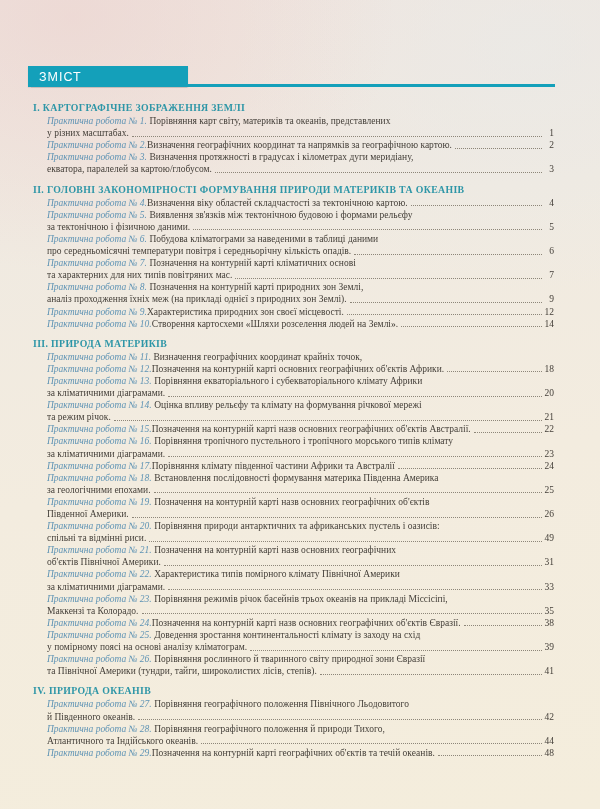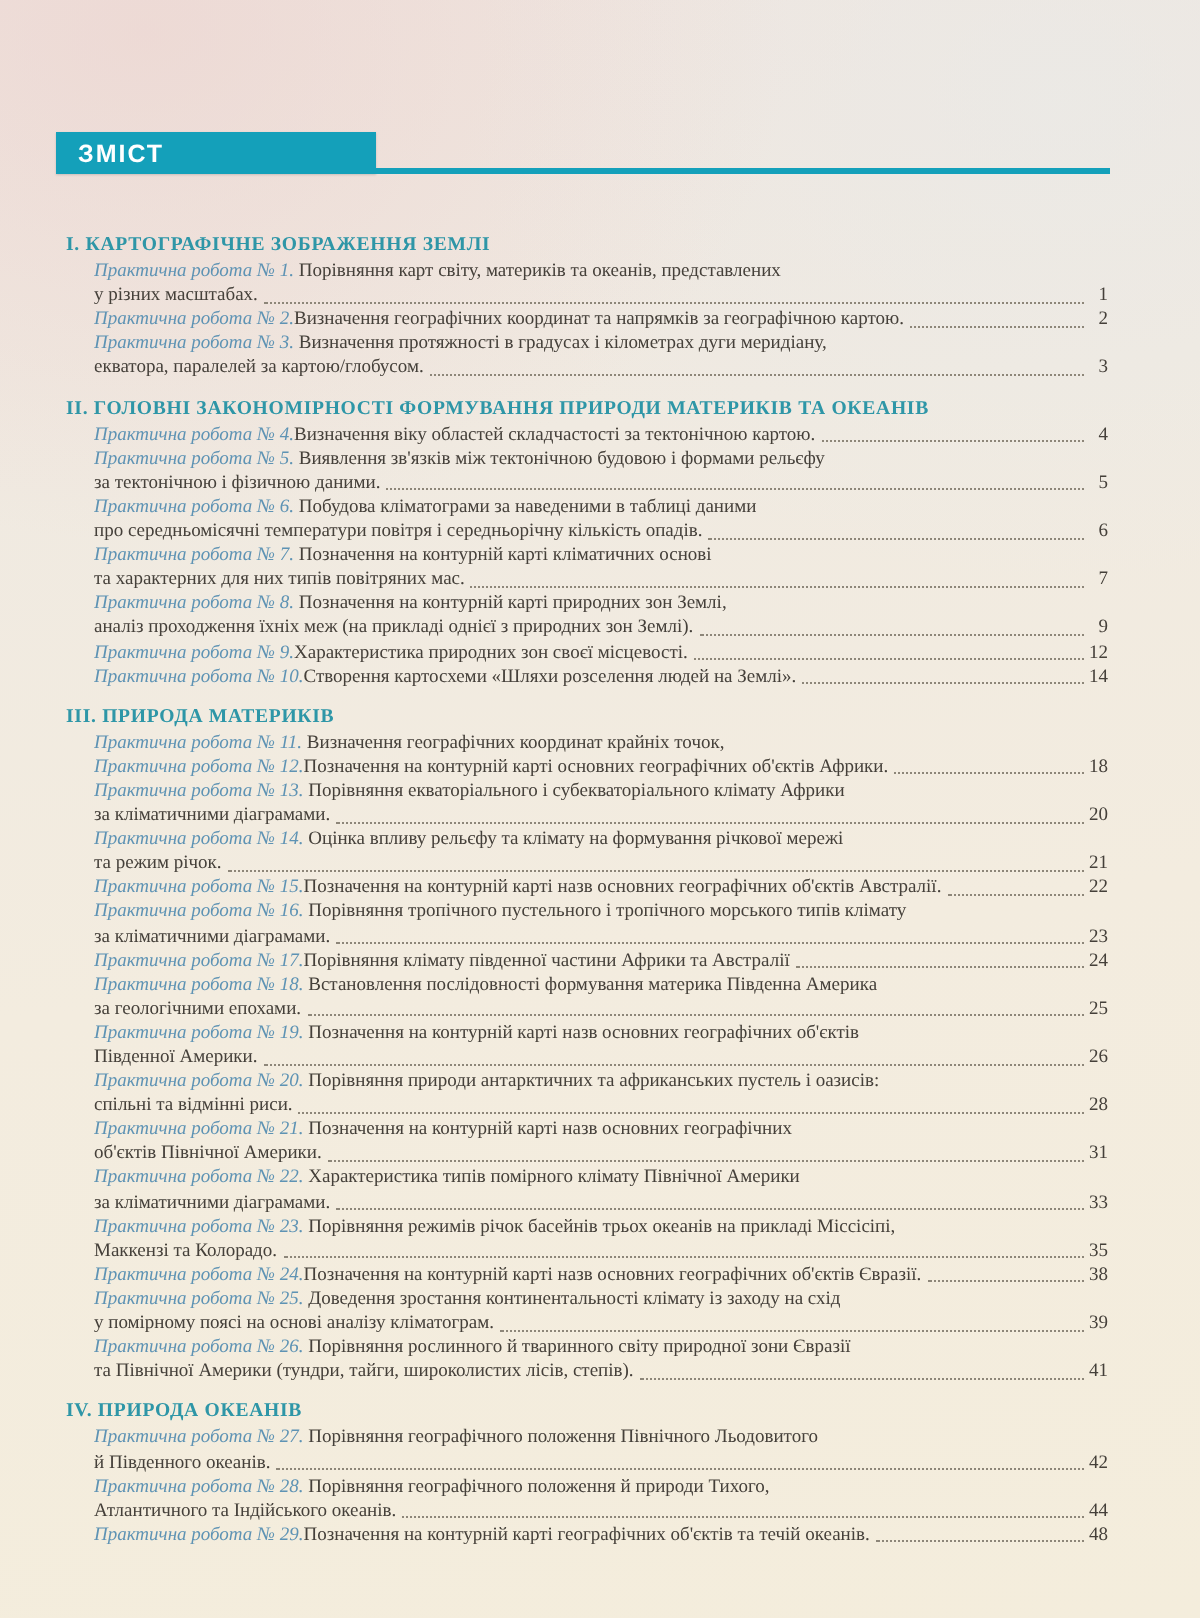--- a/index.html
+++ b/index.html
@@ -18,35 +18,35 @@
   
   .title-row {
     position: absolute; top: 66px; left: 28px; width: 527px;
     display: flex; align-items: flex-end;
   }
   .title-box {
     width: 160px; height: 21px; box-sizing: border-box;
     background: #14a0ba;
     color: #ffffff;
     font-family: "Liberation Sans", "DejaVu Sans", sans-serif;
-    font-size: 12.5px; font-weight: bold; letter-spacing: 1px;
+    font-size: 12.5px; font-weight: normal; letter-spacing: 1px;
     padding: 4px 0 0 11px;
     box-shadow: 0 0.5px 1px rgba(90,90,90,0.25);
   }
   .title-rule { flex: 1; height: 3px; background: #14a0ba; }
 
   
   .toc {
     position: absolute; top: 93px; left: 0; right: 0;
     padding: 0 46px 0 33px;
     font-size: 9.5px; line-height: 12.1px;
     color: #45403a;
   }
   .section { margin-top: 8px; }
-  .section:first-child { margin-top: 24px; }
+  .section:first-child { margin-top: 9px; }
   .section-heading {
     color: #2e96a7;
     font-weight: bold;
     font-size: 9.8px;
     letter-spacing: 0.35px;
     margin-bottom: 1px;
     white-space: nowrap;
   }
   .entry { margin-left: 14px; }
   .line { white-space: nowrap; overflow: hidden; }
@@ -223,21 +223,21 @@
             <span class="line-text">Південної Америки.</span>
             <span class="dots"></span>
             <span class="page-num">26</span>
           </div>
         </div>
         <div class="entry">
           <div class="line"><span class="work-label">Практична робота № 20. </span><span class="line-text">Порівняння природи антарктичних та африканських пустель і оазисів:</span></div>
           <div class="line flex">
             <span class="line-text">спільні та відмінні риси.</span>
             <span class="dots"></span>
-            <span class="page-num">28</span>
+            <span class="page-num">49</span>
           </div>
         </div>
         <div class="entry">
           <div class="line"><span class="work-label">Практична робота № 21. </span><span class="line-text">Позначення на контурній карті назв основних географічних</span></div>
           <div class="line flex">
             <span class="line-text">об'єктів Північної Америки.</span>
             <span class="dots"></span>
             <span class="page-num">31</span>
           </div>
         </div>

